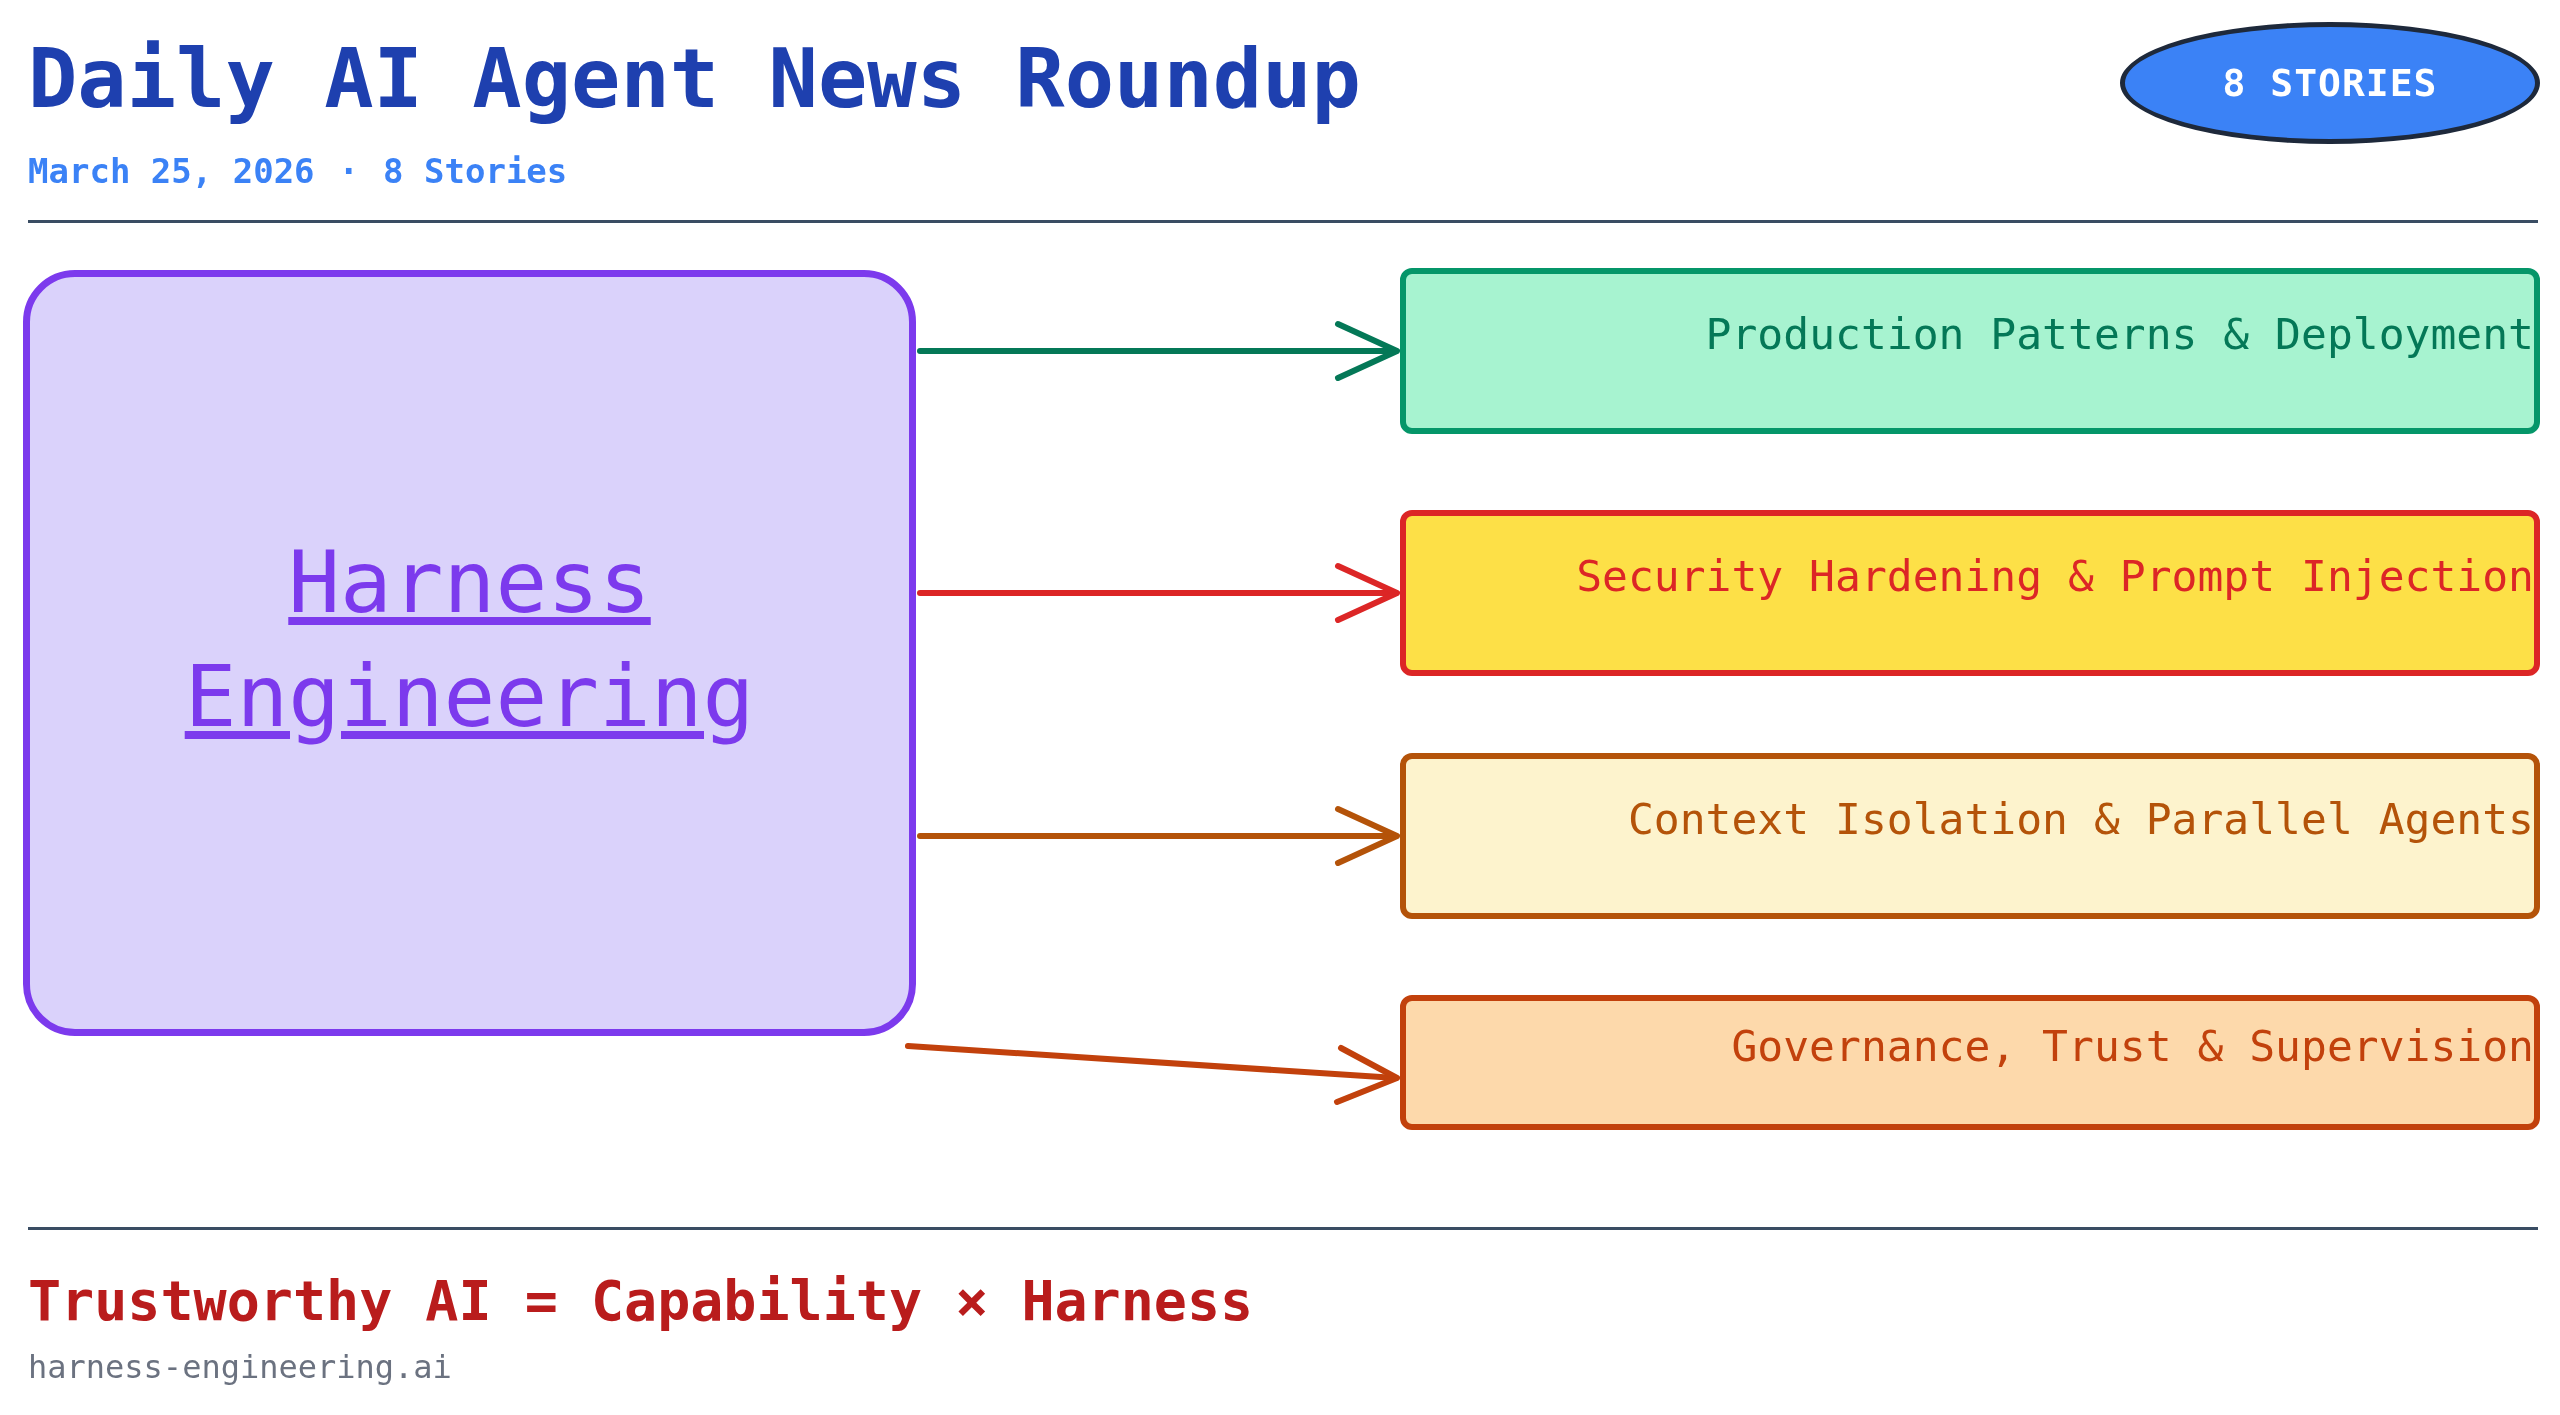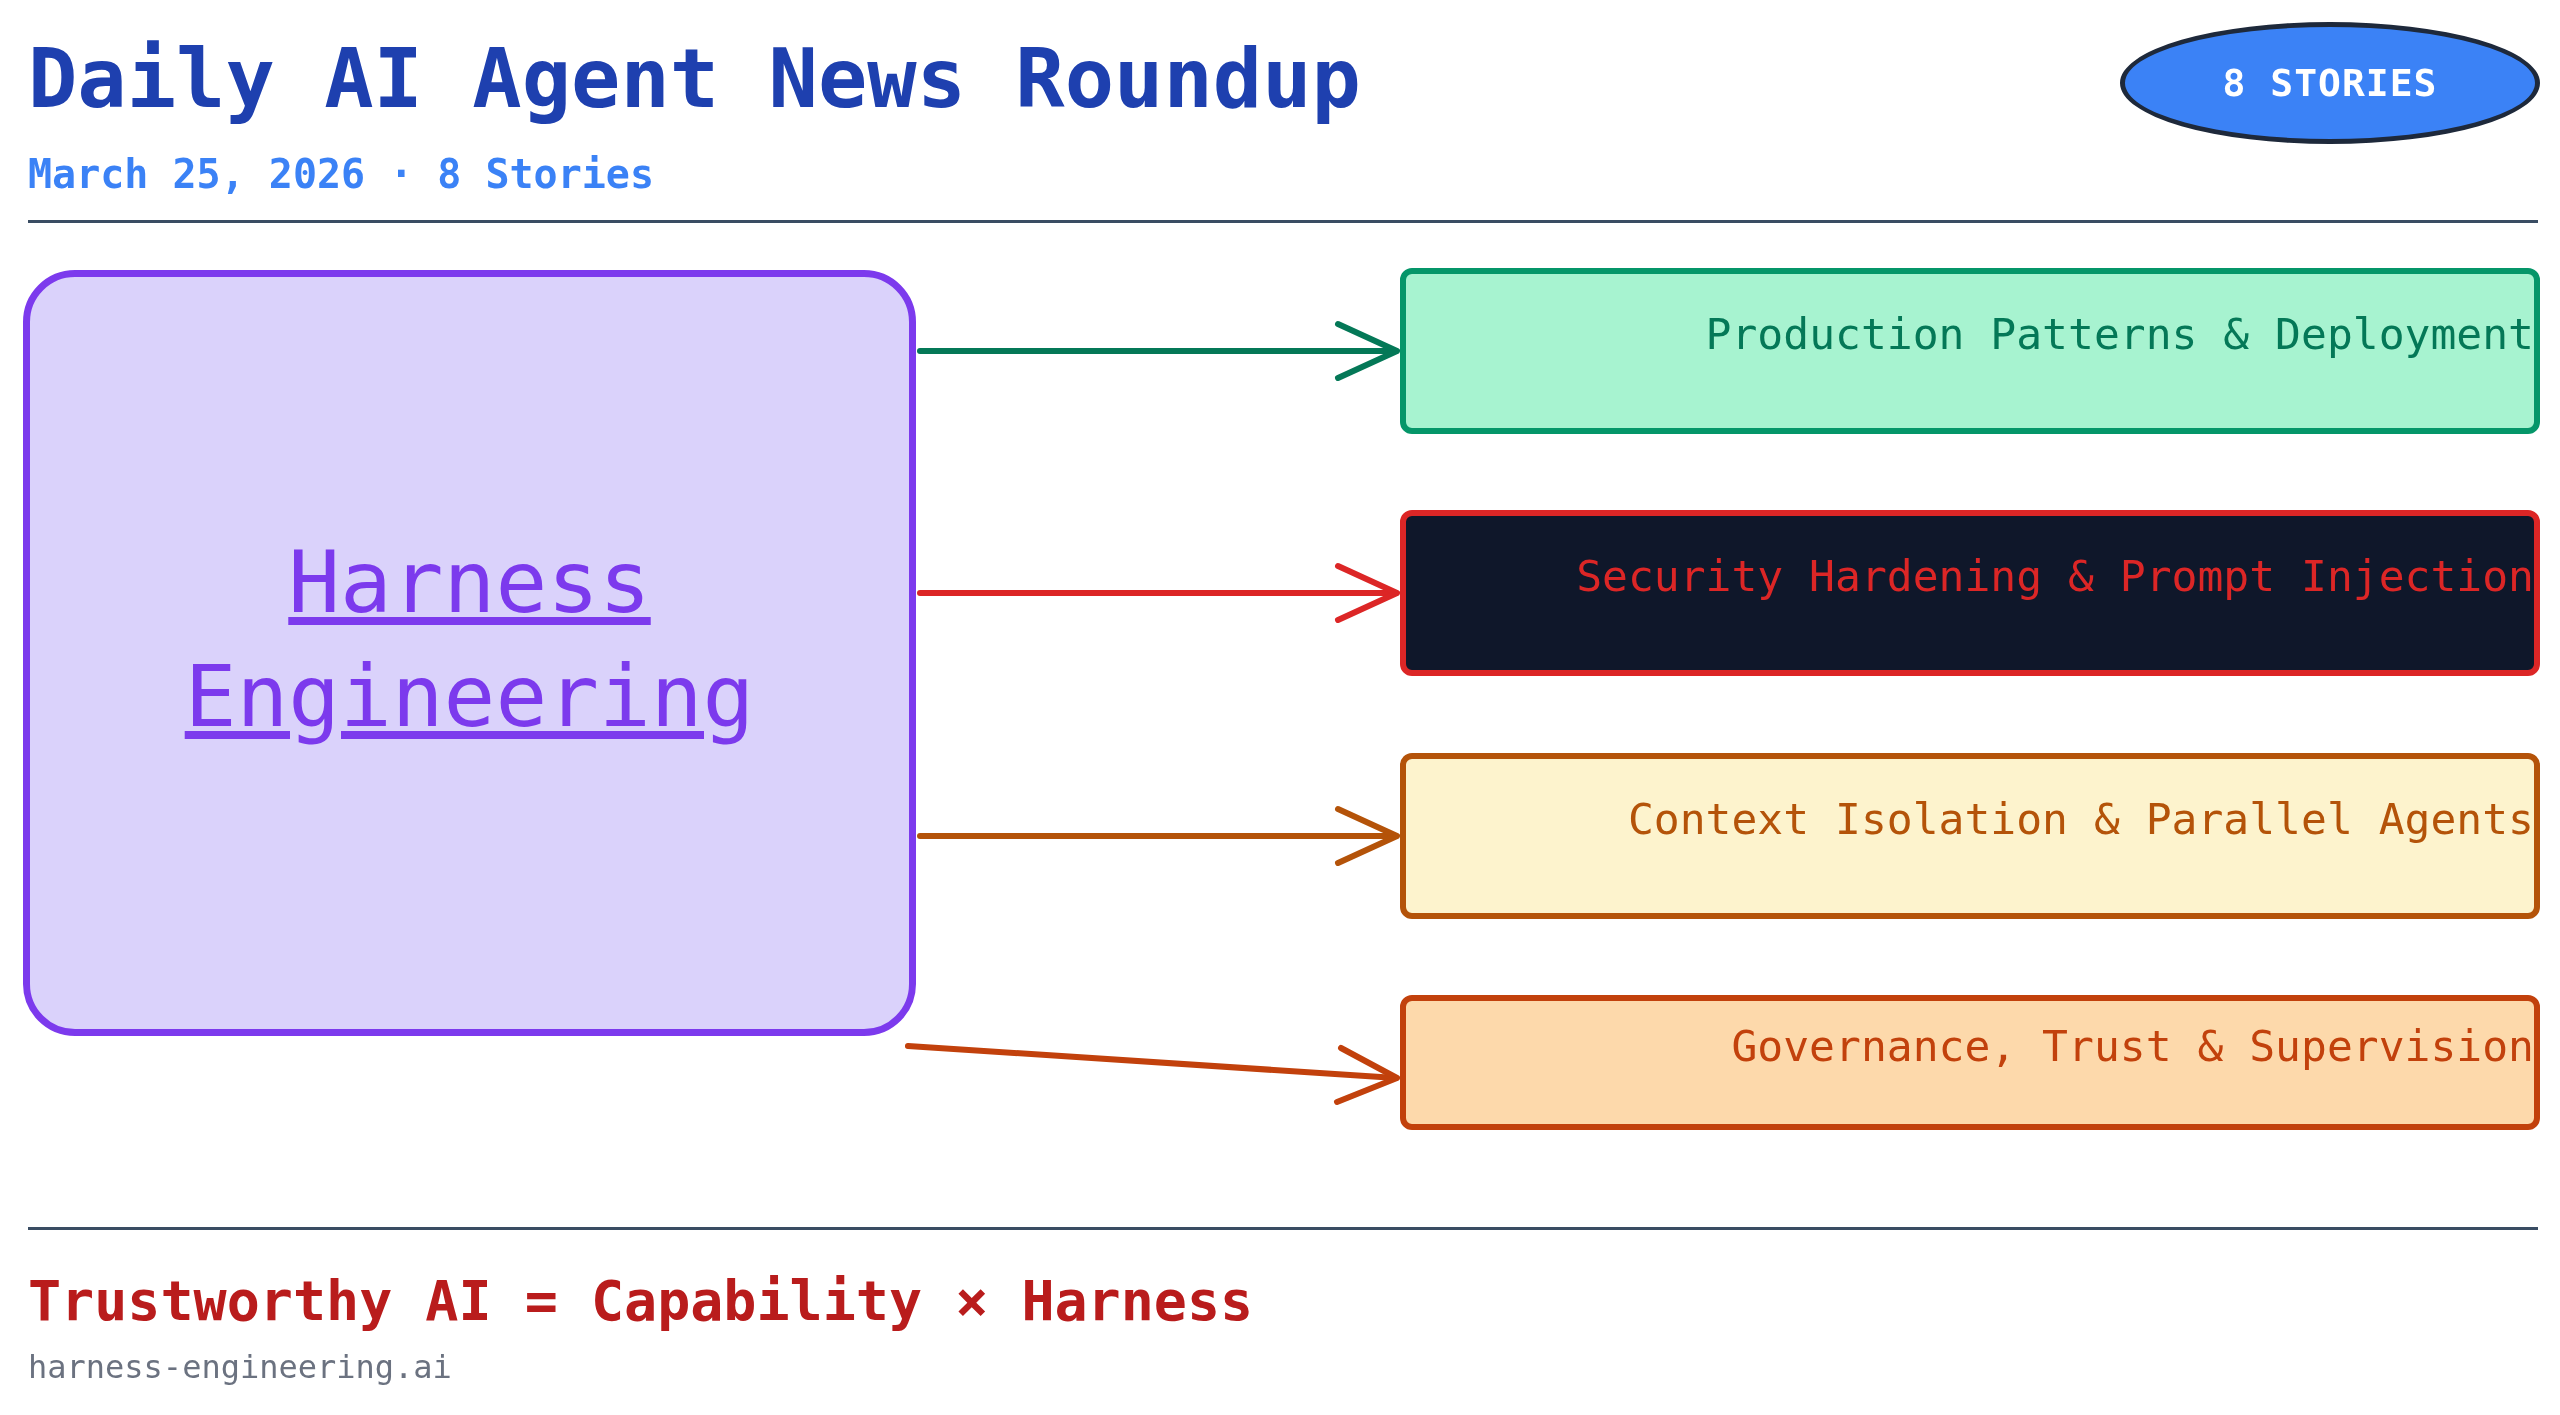--- a/index.html
+++ b/index.html
@@ -13,21 +13,21 @@
   .abs { position: absolute; }
 
   
   .page-title {
     left: 28px; top: 38px;
     font-size: 82px; font-weight: 700; line-height: 1;
     white-space: nowrap;
   }
   .page-subtitle {
     left: 28px; top: 154px;
-    font-size: 40px; font-weight: 700; line-height: 1;
+    font-size: 34px; font-weight: 700; line-height: 1;
     white-space: nowrap;
     display: flex; align-items: baseline;
   }
   .page-subtitle .sep { margin: 0 24px; }
   .divider {
     left: 28px; width: 2510px; height: 3px;
   }
   .divider-top { top: 220px; }
   .divider-bottom { top: 1227px; }
   .badge {
@@ -120,21 +120,21 @@
   <g>
     <line x1="908" y1="1046" x2="1396" y2="1078" style="stroke: rgb(194, 65, 12);"></line>
     <polyline points="1341,1048 1397,1078 1337,1102" style="stroke: rgb(194, 65, 12);"></polyline>
   </g>
 </svg>
 
 <div class="abs category-node cat-0" style="background-color: rgb(167, 243, 208); border-color: rgb(5, 150, 105); color: rgb(4, 120, 87);">
   <span>Production Patterns &amp; Deployment</span>
 </div>
 
-<div class="abs category-node cat-1" style="background-color: #0f172a; border-color: rgb(220, 38, 38); color: rgb(220, 38, 38);">
+<div class="abs category-node cat-1" style="background-color: #fde047; border-color: rgb(220, 38, 38); color: rgb(220, 38, 38);">
   <span>Security Hardening &amp; Prompt Injection</span>
 </div>
 
 <div class="abs category-node cat-2" style="background-color: rgb(253, 243, 205); border-color: rgb(180, 83, 9); color: rgb(180, 83, 9);">
   <span>Context Isolation &amp; Parallel Agents</span>
 </div>
 
 <div class="abs category-node cat-3" style="background-color: rgb(253, 217, 171); border-color: rgb(194, 65, 12); color: rgb(194, 65, 12);">
   <span>Governance, Trust &amp; Supervision</span>
 </div>

